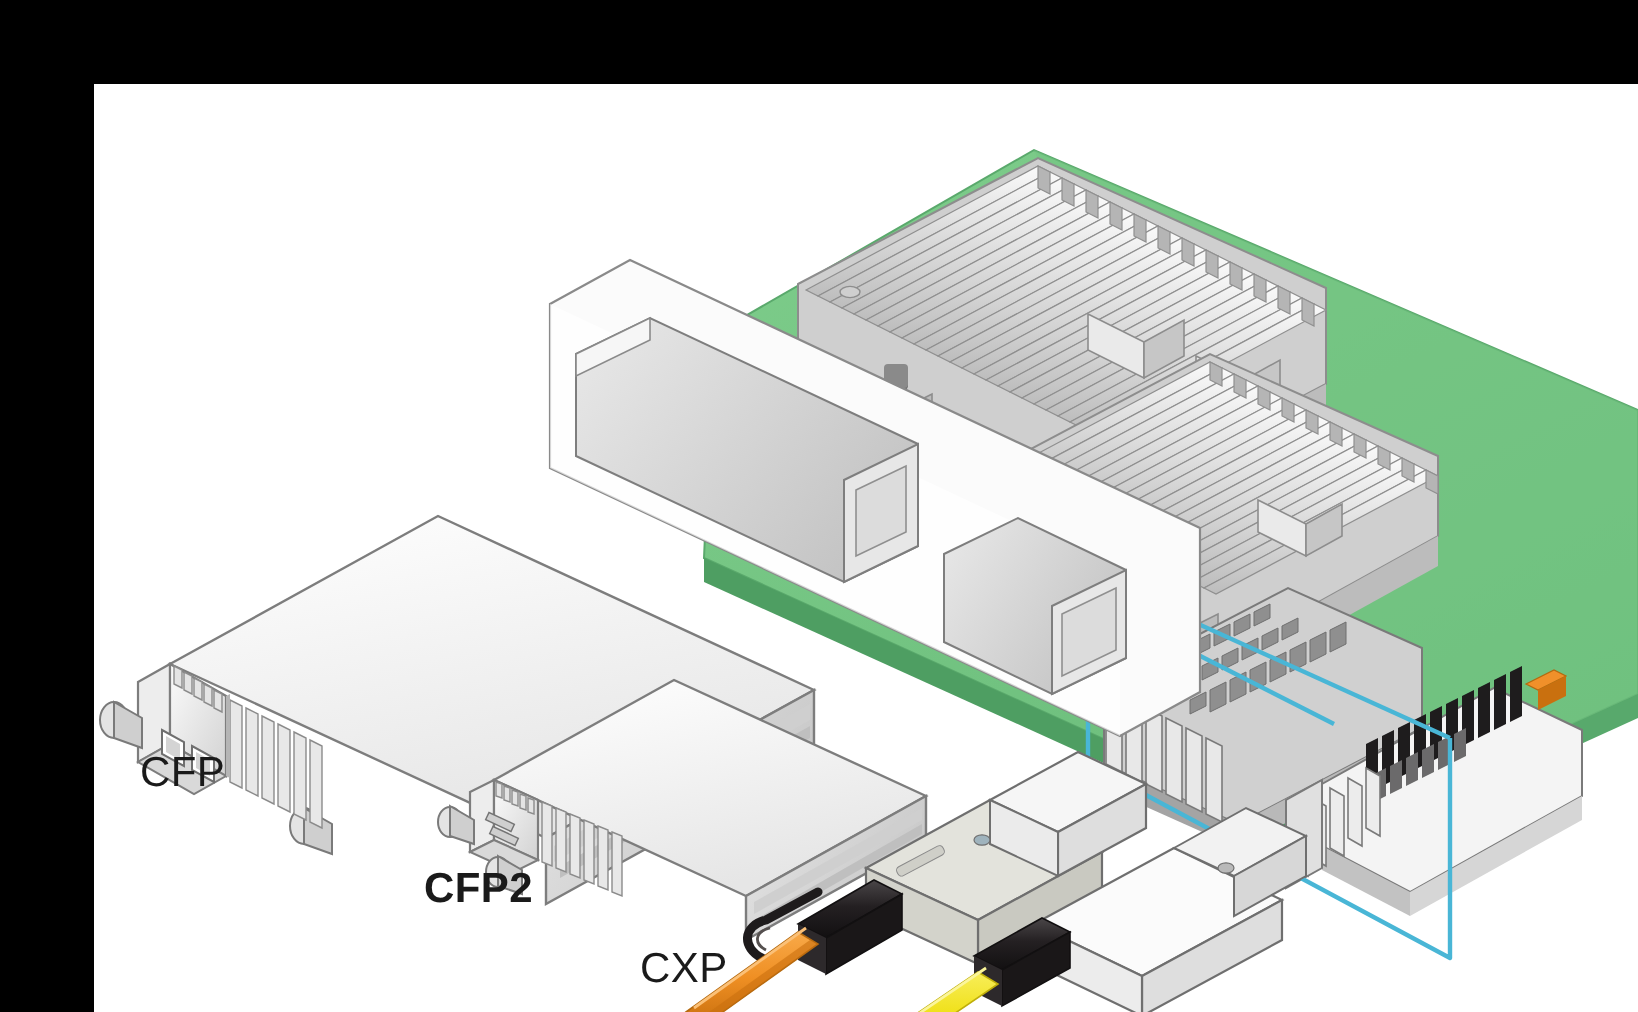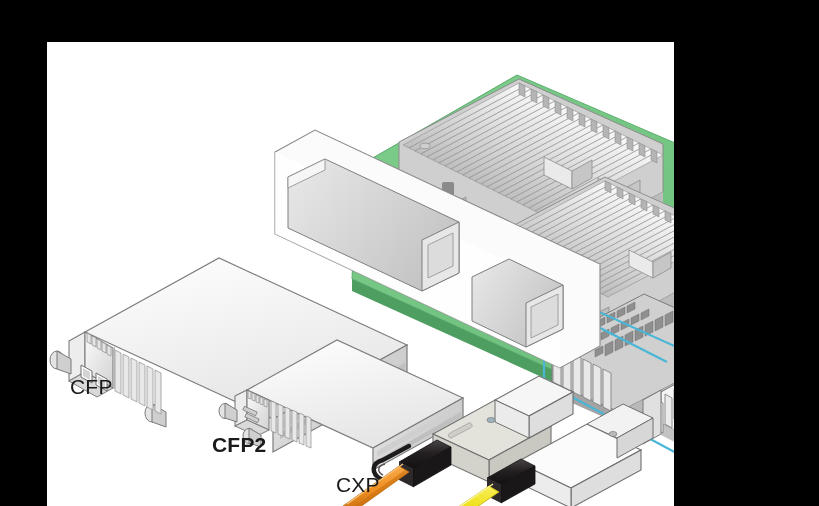--- a/index.html
+++ b/index.html
@@ -3,21 +3,21 @@
 <meta charset="utf-8">
 <title>Optical Module Form Factors</title>
 <style>
   html, body {
     margin: 0;
     padding: 0;
     background: #000000;
   }
   #root {
     position: relative;
-    width: 674px;
+    width: 819px;
     height: 506px;
     background: #000000;
     overflow: hidden;
     font-family: "Liberation Sans", sans-serif;
   }
   
   #canvas {
     position: absolute;
     left: 47px;
     top: 42px;
@@ -38,21 +38,21 @@
     color: #1a1a1a;
     font-family: "Liberation Sans", sans-serif;
     font-size: 21px;
     font-weight: 400;
     letter-spacing: 0.2px;
     white-space: nowrap;
     line-height: 1;
   }
   #label-cfp  { left: 23px;  top: 334px; }
   #label-cfp2 { left: 165px; top: 392px; font-weight: bold; }
-  #label-cxp  { left: 273px; top: 432px; margin-left: 16px; }
+  #label-cxp  { left: 273px; top: 432px; }
 </style>
 </head>
 <body>
 
 <div id="root">
   <div id="canvas">
 
     <svg id="art" viewBox="0 0 772 464">
       <defs>
         <linearGradient id="gMetalTop" x1="0" y1="0" x2="0.4" y2="1">

